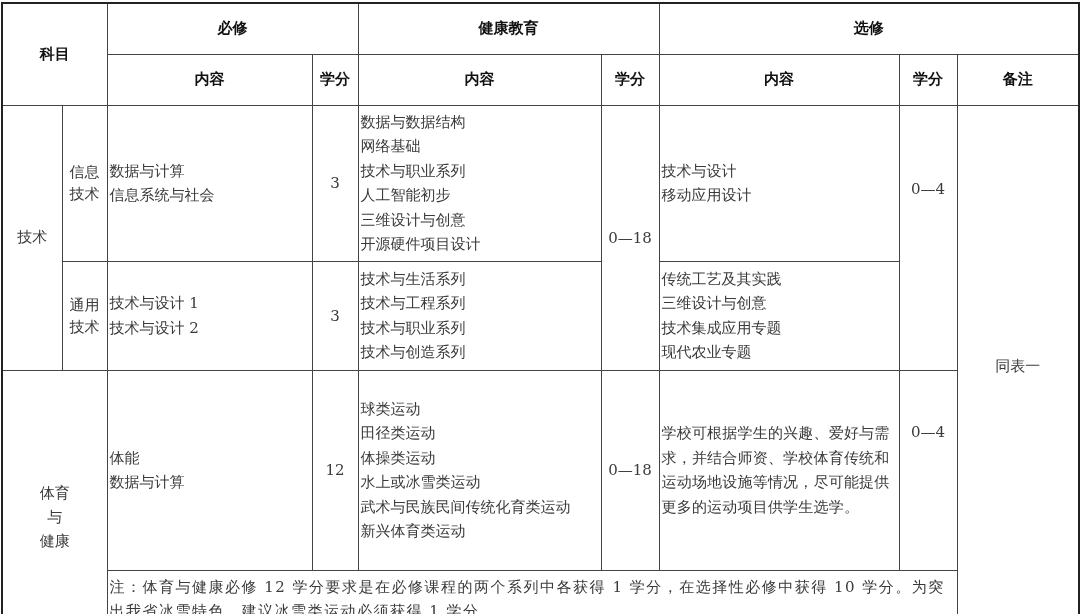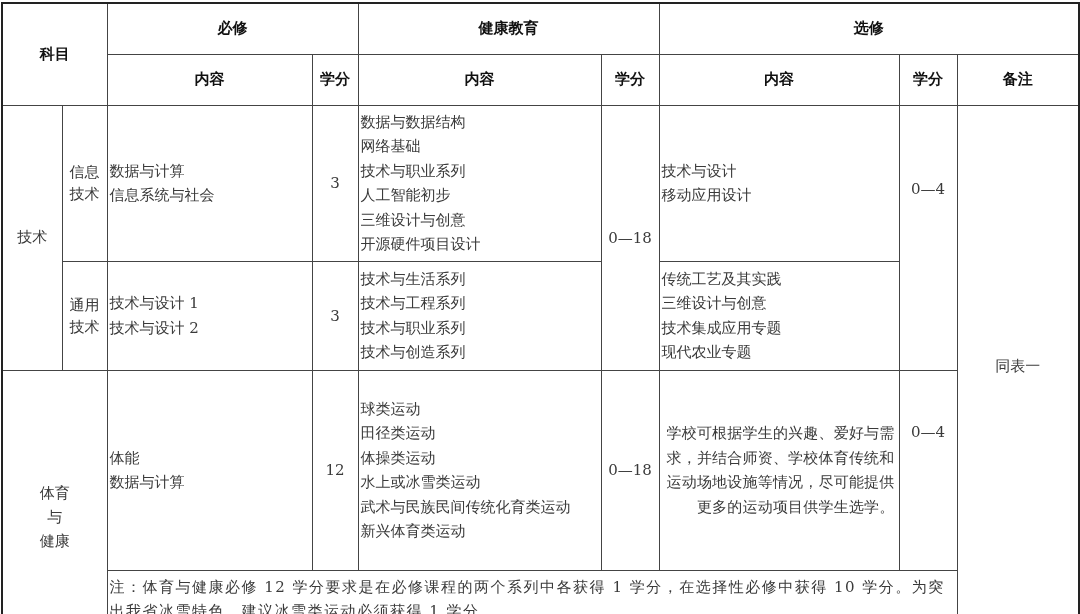--- a/index.html
+++ b/index.html
@@ -29,21 +29,21 @@
   .bold-label {
     font-family: "DejaVu Sans", "Liberation Sans", sans-serif;
     font-weight: normal;
     color: #111;
     text-align: center;
   }
   .lines { line-height: 24.5px; padding-left: 2px !important; }
   .lines div { white-space: nowrap; }
   .center { text-align: center; }
   .subcat { line-height: 22px; font-size: 15px; }
-  .desc { line-height: 24.5px; padding-left: 2px !important; font-size: 15px; letter-spacing: 0.2px; text-align: right; }
+  .desc { line-height: 24.5px; padding-left: 2px !important; font-size: 15px; letter-spacing: 0.2px; }
   .note {
     line-height: 24px; padding-left: 2px !important;
     font-size: 14px; letter-spacing: 1.5px; color: #333;
     vertical-align: top !important;
   }
 </style>
 </head>
 <body>
 
 <table class="tbl">

